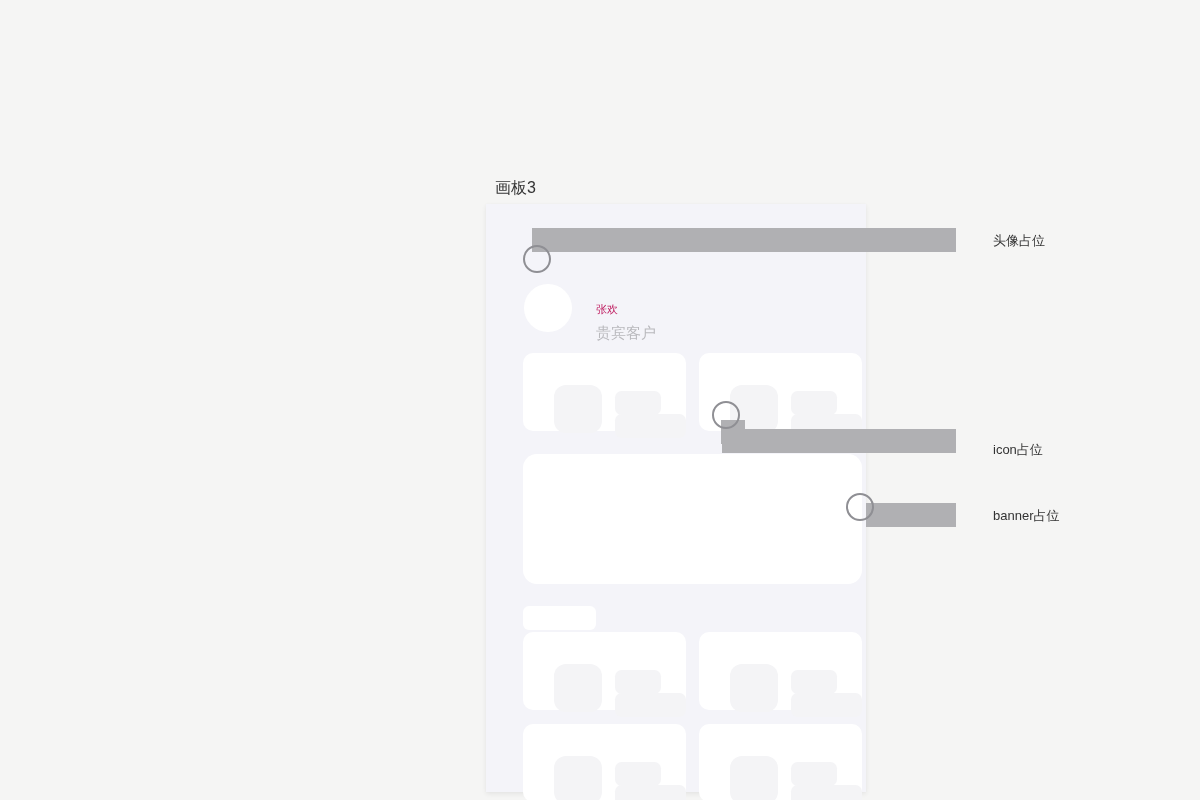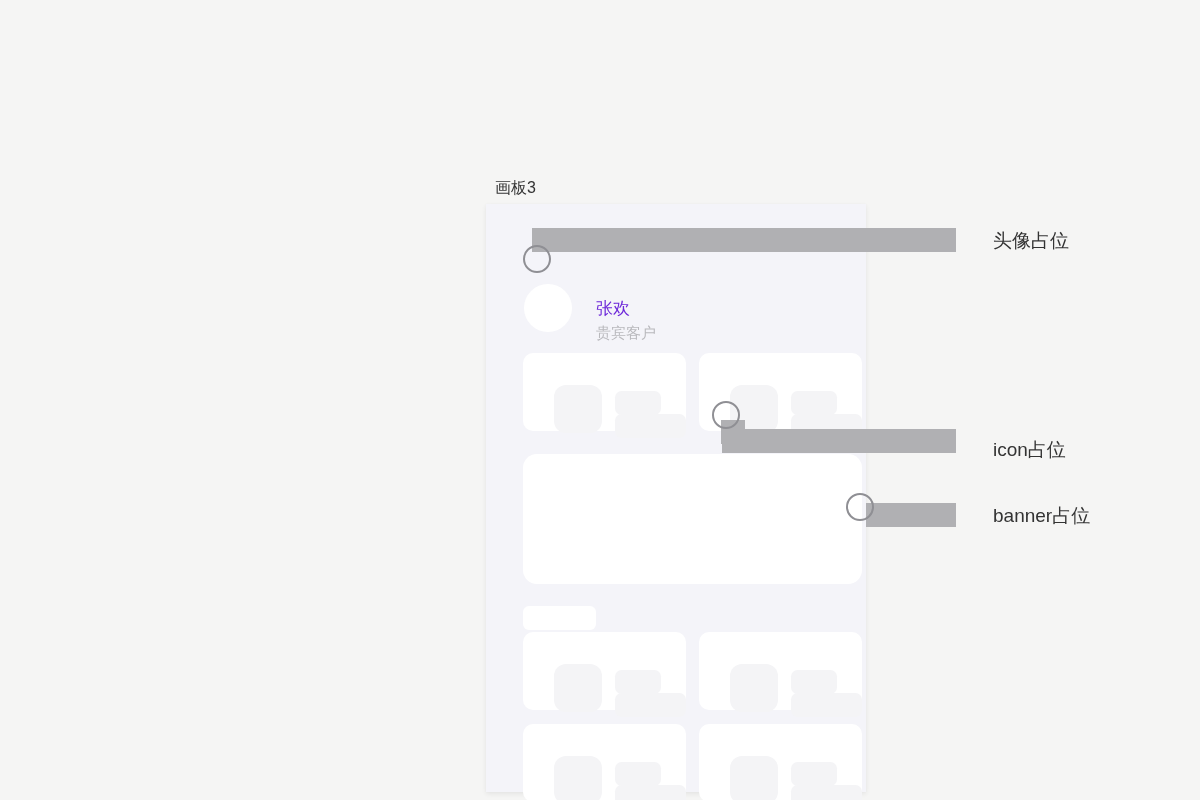--- a/index.html
+++ b/index.html
@@ -27,21 +27,21 @@
   }
 
   
   .avatar {
     position: absolute; left: 22px; top: 64px;
     width: 48px; height: 48px; border-radius: 50%;
     background: #ffffff;
   }
   .profile-name {
     position: absolute; left: 82px; top: 66px;
-    font-size: 17px; line-height: 22px; color: #6d28d9;
+    font-size: 11px; line-height: 22px; color: #be185d;
   }
   .profile-subtitle {
     position: absolute; left: 82px; top: 94px;
     font-size: 15px; line-height: 13px; color: #b9b9bd;
   }
 
   
   .card {
     position: absolute; width: 163px; height: 78px;
     background: #ffffff; border-radius: 10px;
@@ -77,21 +77,21 @@
   
   .leader-h { position: absolute; height: 1px; background: #b0b0b3; }
   .leader-v { position: absolute; width: 1px; background: #b0b0b3; }
   .marker {
     position: absolute; width: 19px; height: 19px;
     border: 2px solid #8f8f94; border-radius: 50%;
     background: transparent;
   }
   .callout {
     position: absolute; left: 905px;
-    font-size: 19px; line-height: 19px; color: #333333;
+    font-size: 13px; line-height: 19px; color: #333333;
     white-space: nowrap;
   }
   .callout-avatar { top: 143px; }
   .callout-icon   { top: 352px; }
   .callout-banner { top: 418px; text-align: right; }
 
   .m-avatar { left: 447px; top: 169px; }
   .m-icon   { left: 636px; top: 325px; }
   .m-banner { left: 770px; top: 417px; }
 

